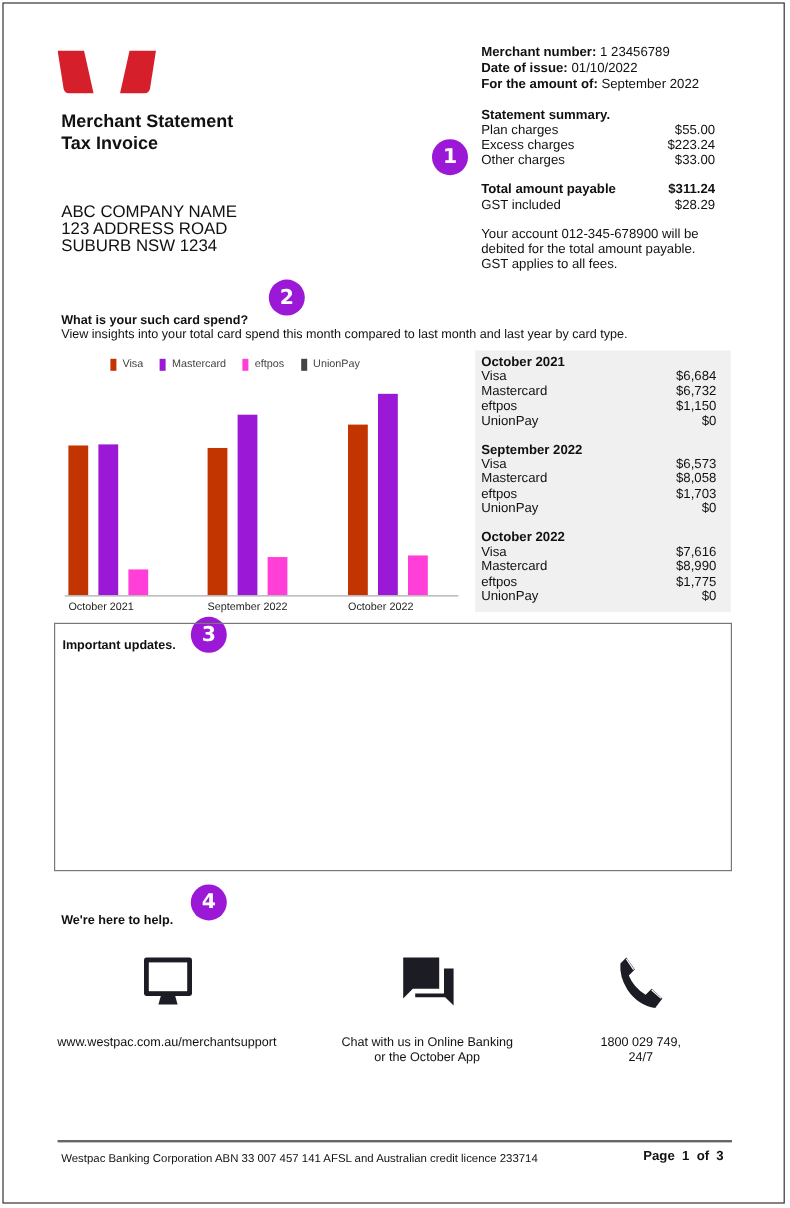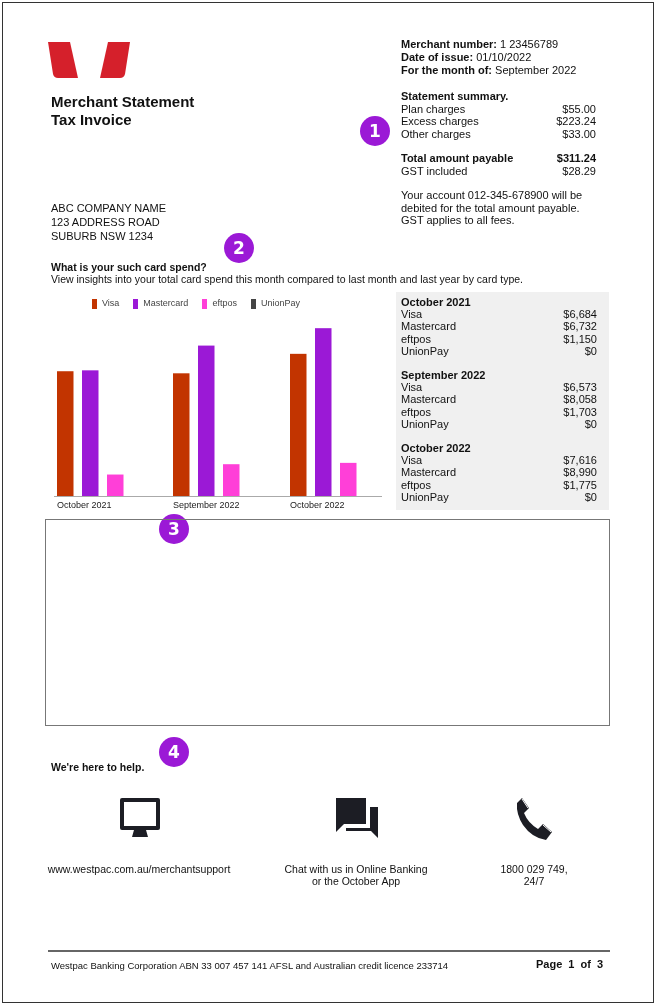--- a/index.html
+++ b/index.html
@@ -1,21 +1,21 @@
 <!DOCTYPE html>
 <html><head>
 <meta charset="utf-8">
 <style>
   html, body { margin:0; padding:0; background:#fff; }
   body { width:658px; height:1007px; position:relative; font-family:"Liberation Sans", sans-serif; color:#111; overflow:hidden; }
   .page { position:absolute; left:2px; top:2px; width:652px; height:1001px; border:1px solid #333; box-sizing:border-box; }
   .abs { position:absolute; }
   .logo { left:48px; top:42px; width:82px; height:36px; }
   .title { left:51px; top:93px; font-size:15px; font-weight:bold; line-height:18px; }
-  .address { left:51px; top:169px; font-size:11px; line-height:14px;margin-top:32px; }
+  .address { left:51px; top:169px; font-size:14px; line-height:14px; }
   .meta { left:401px; top:38px; font-size:11px; line-height:13px; width:200px; }
   .meta b { font-weight:bold; }
   .summary { left:401px; top:90px; width:195px; font-size:11px; line-height:12.5px; }
   .row { display:flex; justify-content:space-between;text-align:center; }
   .bold { font-weight:bold; }
   .note { left:401px; top:189px; width:200px; font-size:11px; line-height:12.5px; }
   .badge { width:30px; height:30px; border-radius:50%; background:#9b19d6; color:#fff; font-weight:bold; font-size:17px; display:flex; align-items:center; justify-content:center; font-family:"DejaVu Sans", sans-serif; }
   .sec-h { font-size:10.5px; font-weight:bold; }
   .sec-p { font-size:10.5px; }
   .legend { left:92px; top:298px; font-size:9px; color:#444; display:flex; gap:14px; }
@@ -47,21 +47,21 @@
 
 <div class="abs address">
   <div>ABC COMPANY NAME</div>
   <div>123 ADDRESS ROAD</div>
   <div>SUBURB  NSW 1234</div>
 </div>
 
 <div class="abs meta">
   <div><b>Merchant number:</b> <span>1 23456789</span></div>
   <div><b>Date of issue:</b> <span>01/10/2022</span></div>
-  <div><b>For the month of:</b> <span>September 2022</span></div>
+  <div><b>For the amount of:</b> <span>September 2022</span></div>
 </div>
 
 <div class="abs summary">
   <div class="bold">Statement summary.</div>
   <div class="row">
       <span>Plan charges</span>
       <span>$55.00</span>
     </div>
   <div class="row">
       <span>Excess charges</span>
@@ -169,20 +169,21 @@
         <span>$1,775</span>
       </div>
       <div class="row">
         <span>UnionPay</span>
         <span>$0</span>
       </div>
     </div>
   </div>
 
 <div class="abs updates">
+  <div class="sec-h">Important updates.</div>
 </div>
 
 <div class="abs sec-h" style="left:51px;top:761px">We're here to help.</div>
 
 <svg class="abs" style="left:119px;top:797px" width="42" height="44" viewBox="0 0 42 44">
   <rect x="1" y="1" width="40" height="32" rx="2" fill="#1c1d24"></rect>
   <rect x="5" y="5" width="32" height="24" fill="#fff"></rect>
   <path d="M15 33 H27 L29 40 H13 Z" fill="#1c1d24"></path>
 </svg>
 <svg class="abs" style="left:335px;top:797px" width="44" height="42" viewBox="0 0 44 42">

